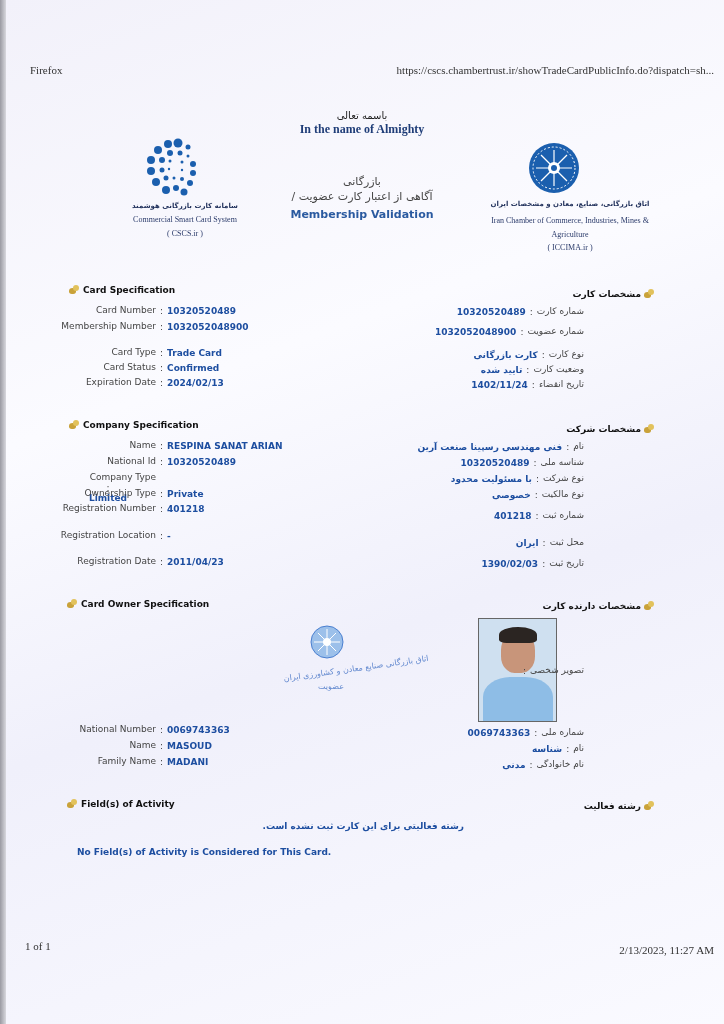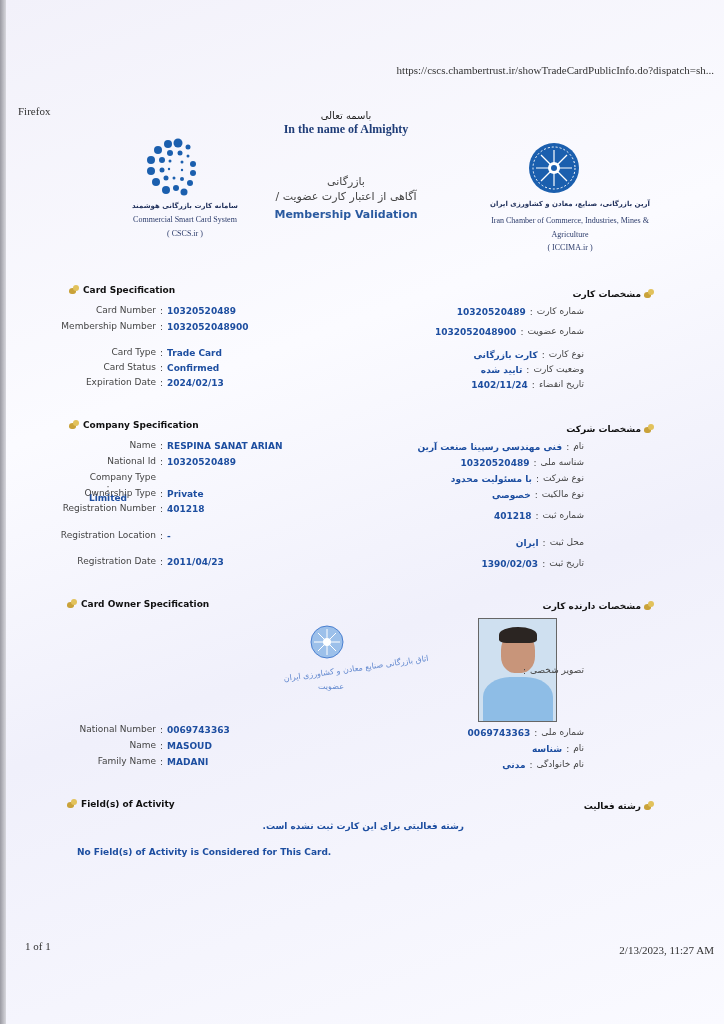--- a/index.html
+++ b/index.html
@@ -10,27 +10,27 @@
       font-family: "DejaVu Sans", sans-serif;
       color: #222;
     }
     .left-edge {
       position: absolute; left: 0; top: 0; width: 6px; height: 1024px;
       background: linear-gradient(90deg, #9a9aa2, #d8d8de);
     }
     .print-header, .print-footer {
       position: absolute; font-family: "Liberation Serif", serif; font-size: 11px; color: #333;
     }
-    .ph-left { left: 18px; top: 64px; margin-top: 41px; }
+    .ph-left { left: 30px; top: 64px; }
     .ph-right { right: 10px; top: 64px; }
     .pf-left { left: 25px; top: 940px; }
     .pf-right { right: 10px; top: 944px; }
 
     .center-title {
-      position: absolute; left: 246px; width: 200px; text-align: center;
+      position: absolute; left: 262px; width: 200px; text-align: center;
     }
     .basmala { top: 110px; font-size: 10px; color: #222; direction: rtl; font-family: "DejaVu Sans", sans-serif; }
     .almighty { top: 122px; font-family: "Liberation Serif", serif; font-weight: bold; font-size: 12px; color: #1f3d78; }
 
     .fa-title { top: 174px; font-size: 11px; color: #444; direction: rtl; line-height: 15px; }
     .en-title { top: 208px; font-size: 11px; font-weight: bold; color: #2a5aa0; text-align: center; }
 
     .logo-left { position: absolute; left: 138px; top: 138px; width: 72px; height: 60px; }
     .logo-left-text { position: absolute; left: 100px; width: 170px; text-align: center; }
     .ll-fa { top: 202px; font-size: 7px; font-weight: bold; color: #1f2f5a; direction: rtl; }
@@ -141,21 +141,21 @@
   <circle cx="26" cy="26" r="21" fill="none" stroke="#fff" stroke-width="1" stroke-dasharray="2 2"></circle>
   <g stroke="#fff" stroke-width="1.2">
     <line x1="26" y1="8" x2="26" y2="44"></line>
       <line x1="8" y1="26" x2="44" y2="26"></line>
     <line x1="13" y1="13" x2="39" y2="39"></line>
       <line x1="39" y1="13" x2="13" y2="39"></line>
   </g>
   <circle cx="26" cy="26" r="6" fill="#fff"></circle>
   <circle cx="26" cy="26" r="3" fill="#1b5fae"></circle>
 </svg>
-<div class="logo-right-text lr-fa">آرین بازرگانی، صنایع، معادن و کشاورزی ایران</div>
+<div class="logo-right-text lr-fa">اتاق بازرگانی، صنایع، معادن و مشخصات ایران</div>
 <div class="logo-right-text lr-en">
   <div>Iran Chamber of Commerce, Industries, Mines &amp;</div>
   <div>Agriculture</div>
 </div>
 <div class="logo-right-text lr-abbr">( ICCIMA.ir )</div>
 
 <div class="section-head" style="left:68px; top:285px;">
   <span class="sec-icon"></span>
   <span>Card Specification</span>
 </div>

